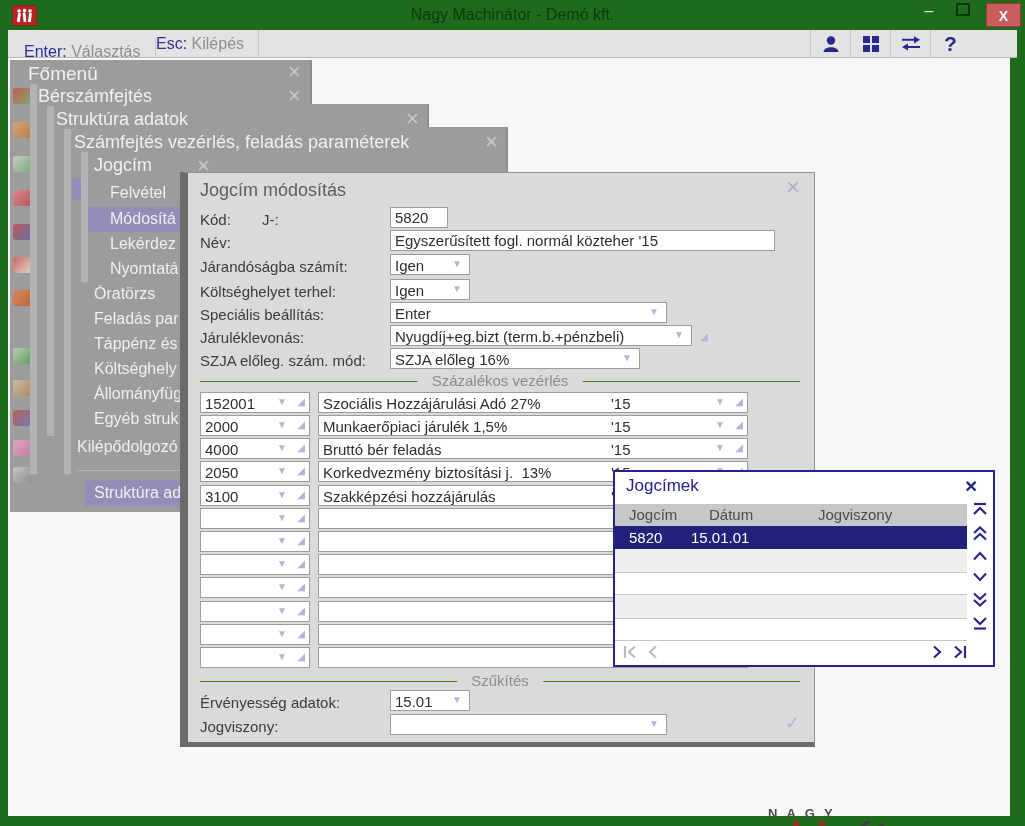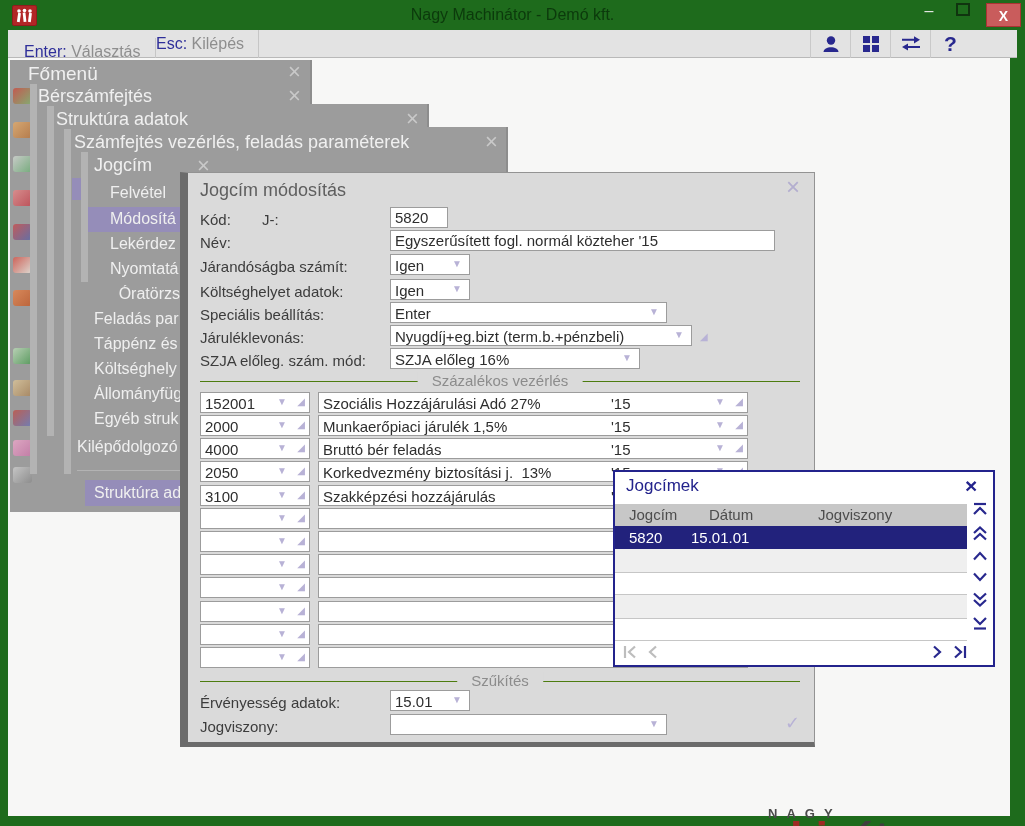--- a/index.html
+++ b/index.html
@@ -174,21 +174,21 @@
     <div class="g-head" style="left:66px; top:74px; font-size:18px;">Számfejtés vezérlés, feladás paraméterek</div>
     <div class="g-x" style="left:477px; top:75px;">×</div>
     <div class="g-head" style="left:86px; top:97px; font-size:18px;">Jogcím</div>
     <div class="g-x" style="left:189px; top:99px;">×</div>
 
     <div class="mi" style="left:102px; top:126px; width:78px;">Felvétel</div>
     <div class="mi-bar" style="left:80px; top:149px; width:92px; height:25px;"></div>
     <div class="mi" style="left:102px; top:152px; width:70px;">Módosítá</div>
     <div class="mi" style="left:102px; top:177px; width:70px;">Lekérdez</div>
     <div class="mi" style="left:102px; top:202px; width:70px;">Nyomtatá</div>
-    <div class="mi" style="left:86px;  top:227px; width:86px;text-align:right;">Óratörzs</div>
+    <div class="mi" style="left:86px;  top:227px; width:86px;">Óratörzs</div>
     <div class="mi" style="left:86px;  top:252px; width:86px;">Feladás par</div>
     <div class="mi" style="left:86px;  top:277px; width:86px;">Táppénz és</div>
     <div class="mi" style="left:86px;  top:302px; width:86px;">Költséghely</div>
     <div class="mi" style="left:86px;  top:327px; width:86px;">Állományfüg</div>
     <div class="mi" style="left:86px;  top:352px; width:86px;">Egyéb struk</div>
     <div class="mi" style="left:69px;  top:380px; width:103px;">Kilépődolgozó ad</div>
     <div class="mi-sep" style="left:69px; top:412px; width:103px;"></div>
     <div class="mi-bar" style="left:77px; top:422px; width:95px; height:26px;"></div>
     <div class="mi" style="left:86px;  top:426px; width:86px;">Struktúra adatok</div>
 
@@ -202,21 +202,21 @@
 
       <div class="lab" style="left:12px; top:61px;">Név:</div>
       <input class="tin" style="left: 202px; top: 57px; width: 385px;" value="Egyszerűsített fogl. normál közteher '15">
 
       <div class="lab" style="left:12px; top:85px;">Járandóságba számít:</div>
       <div class="combo" style="left:202px; top:81px; width:80px;">
         <span class="cval">Igen</span>
         <span class="dd only">▼</span>
       </div>
 
-      <div class="lab" style="left:12px; top:110px;">Költséghelyet adatok:</div>
+      <div class="lab" style="left:12px; top:110px;">Költséghelyet terhel:</div>
       <div class="combo" style="left:202px; top:106px; width:80px;">
         <span class="cval">Igen</span>
         <span class="dd only">▼</span>
       </div>
 
       <div class="lab" style="left:12px; top:133px;">Speciális beállítás:</div>
       <div class="combo" style="left:202px; top:129px; width:277px;">
         <span class="cval">Enter</span>
         <span class="dd only">▼</span>
       </div>

